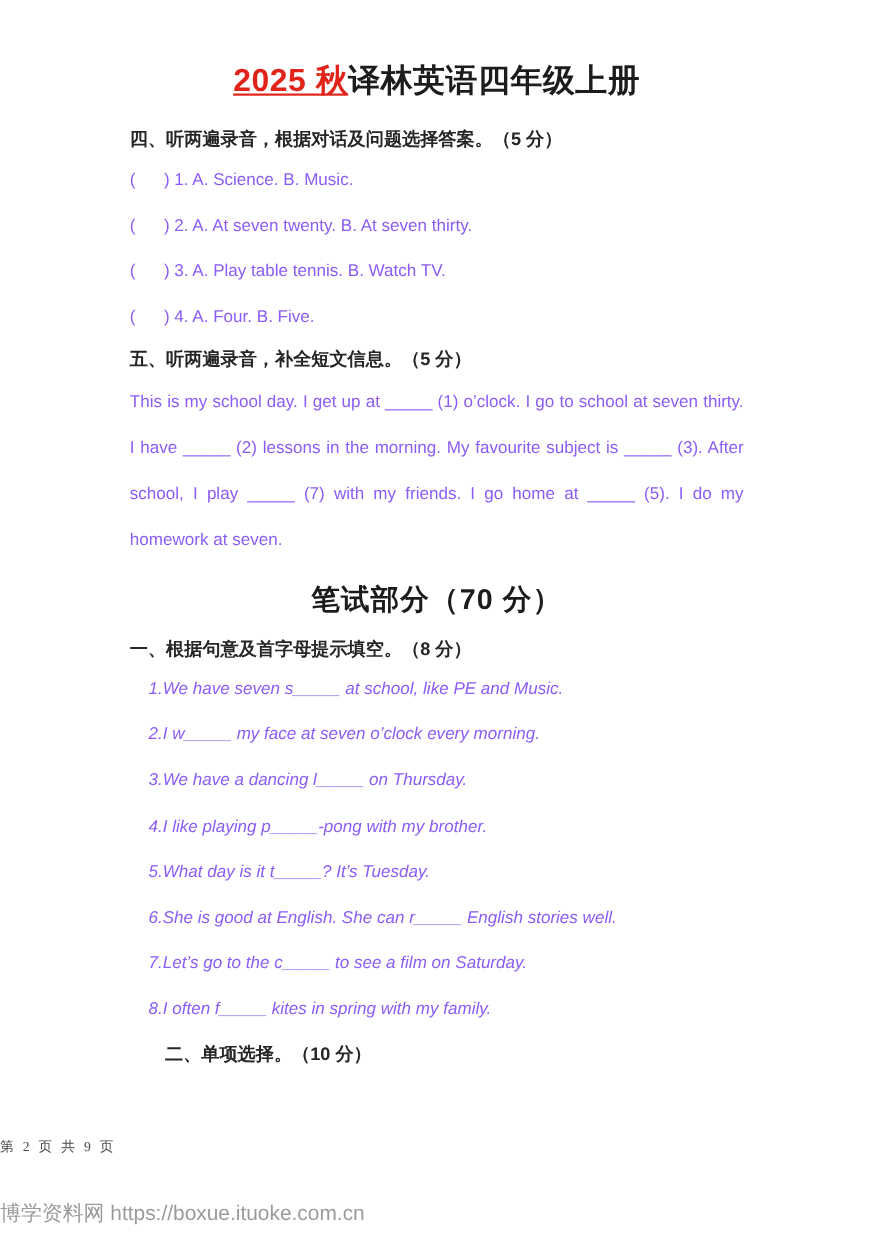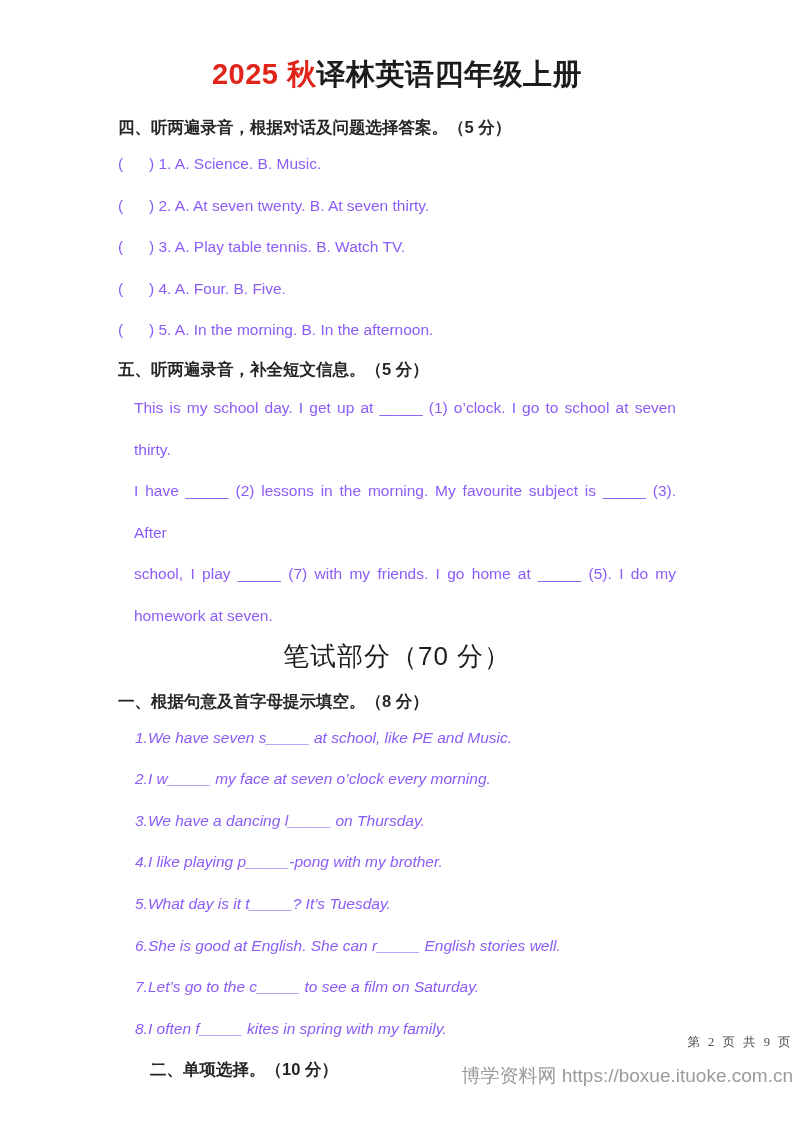--- a/index.html
+++ b/index.html
@@ -15,88 +15,88 @@
 
   .doc-title {
     text-align: center;
     font-size: 29px;
     font-weight: bold;
     color: #1c1c1c;
     line-height: 40px;
     letter-spacing: 0.5px;
     white-space: pre;
   }
-  .doc-title .red { color: #e02419; }
+  .doc-title .red { color: #e02419; text-decoration: underline; }
 
   .sec-heading {
     font-size: 16.5px;
     font-weight: bold;
     color: #262626;
     line-height: 24px;
   }
   .mt-sec4 { margin-top: 21px; }
   .mt-sec5 { margin-top: 6px; }
   .mt-sec1 { margin-top: 14px; }
   .mt-sec2 { margin-top: 8px; margin-left: 32px; }
 
   .line {
     font-size: 15.5px;
     line-height: 41.6px;
     white-space: pre-wrap;
     color: #8b5cf6;
   }
   .list { margin-top: 4px; }
-  .passage { margin-top: 6px; margin-left: 16px; }
+  .passage { margin-top: 6px; }
   .justify-line { text-align: justify; text-align-last: justify; white-space: normal; }
   .indent { padding-left: 17px; font-style: italic; }
 
   .written-title {
+    margin-top: 14px;
     text-align: center;
     font-size: 26px;
-    font-weight: normal;
+    font-weight: bold;
     color: #1c1c1c;
     line-height: 38px;
     letter-spacing: 1px;
   }
 
   .footer-page {
     position: absolute;
     top: 1034px; left: 0;
     width: 100%;
-    text-align: right;
+    text-align: left;
     font-family: "Liberation Serif", "DejaVu Serif", serif;
     font-size: 12.5px;
     color: #4a4a4a;
     letter-spacing: 2.5px;
   }
   .watermark {
     position: absolute;
-    top: 1062px; left: 0;
+    top: 1090px; left: 0;
     width: 100%;
-    text-align: right;
+    text-align: left;
     font-size: 19px;
     line-height: 28px;
     color: #9b9b9b;
   }
 </style>
 </head>
 <body>
 
 <div class="content">
 
   <div class="doc-title"><span class="red">2025 秋</span><span>译林英语四年级上册</span></div>
 
   <div class="sec-heading mt-sec4">四、听两遍录音，根据对话及问题选择答案。（5 分）</div>
 
   <div class="list">
     <div class="line">(      ) 1. A. Science. B. Music.</div>
     <div class="line">(      ) 2. A. At seven twenty. B. At seven thirty.</div>
     <div class="line">(      ) 3. A. Play table tennis. B. Watch TV.</div>
     <div class="line">(      ) 4. A. Four. B. Five.</div>
-    <div class="line">(      ) 5. A. In the morning. B. In the afternoon.</div>
   </div>
 
   <div class="sec-heading mt-sec5">五、听两遍录音，补全短文信息。（5 分）</div>
 
   <div class="passage">
     <div class="line justify-line">This is my school day. I get up at _____ (1) o’clock. I go to school at seven thirty.</div>
     <div class="line justify-line">I have _____ (2) lessons in the morning. My favourite subject is _____ (3). After</div>
     <div class="line justify-line">school, I play _____ (7) with my friends. I go home at _____ (5). I do my</div>
     <div class="line">homework at seven.</div>
   </div>

